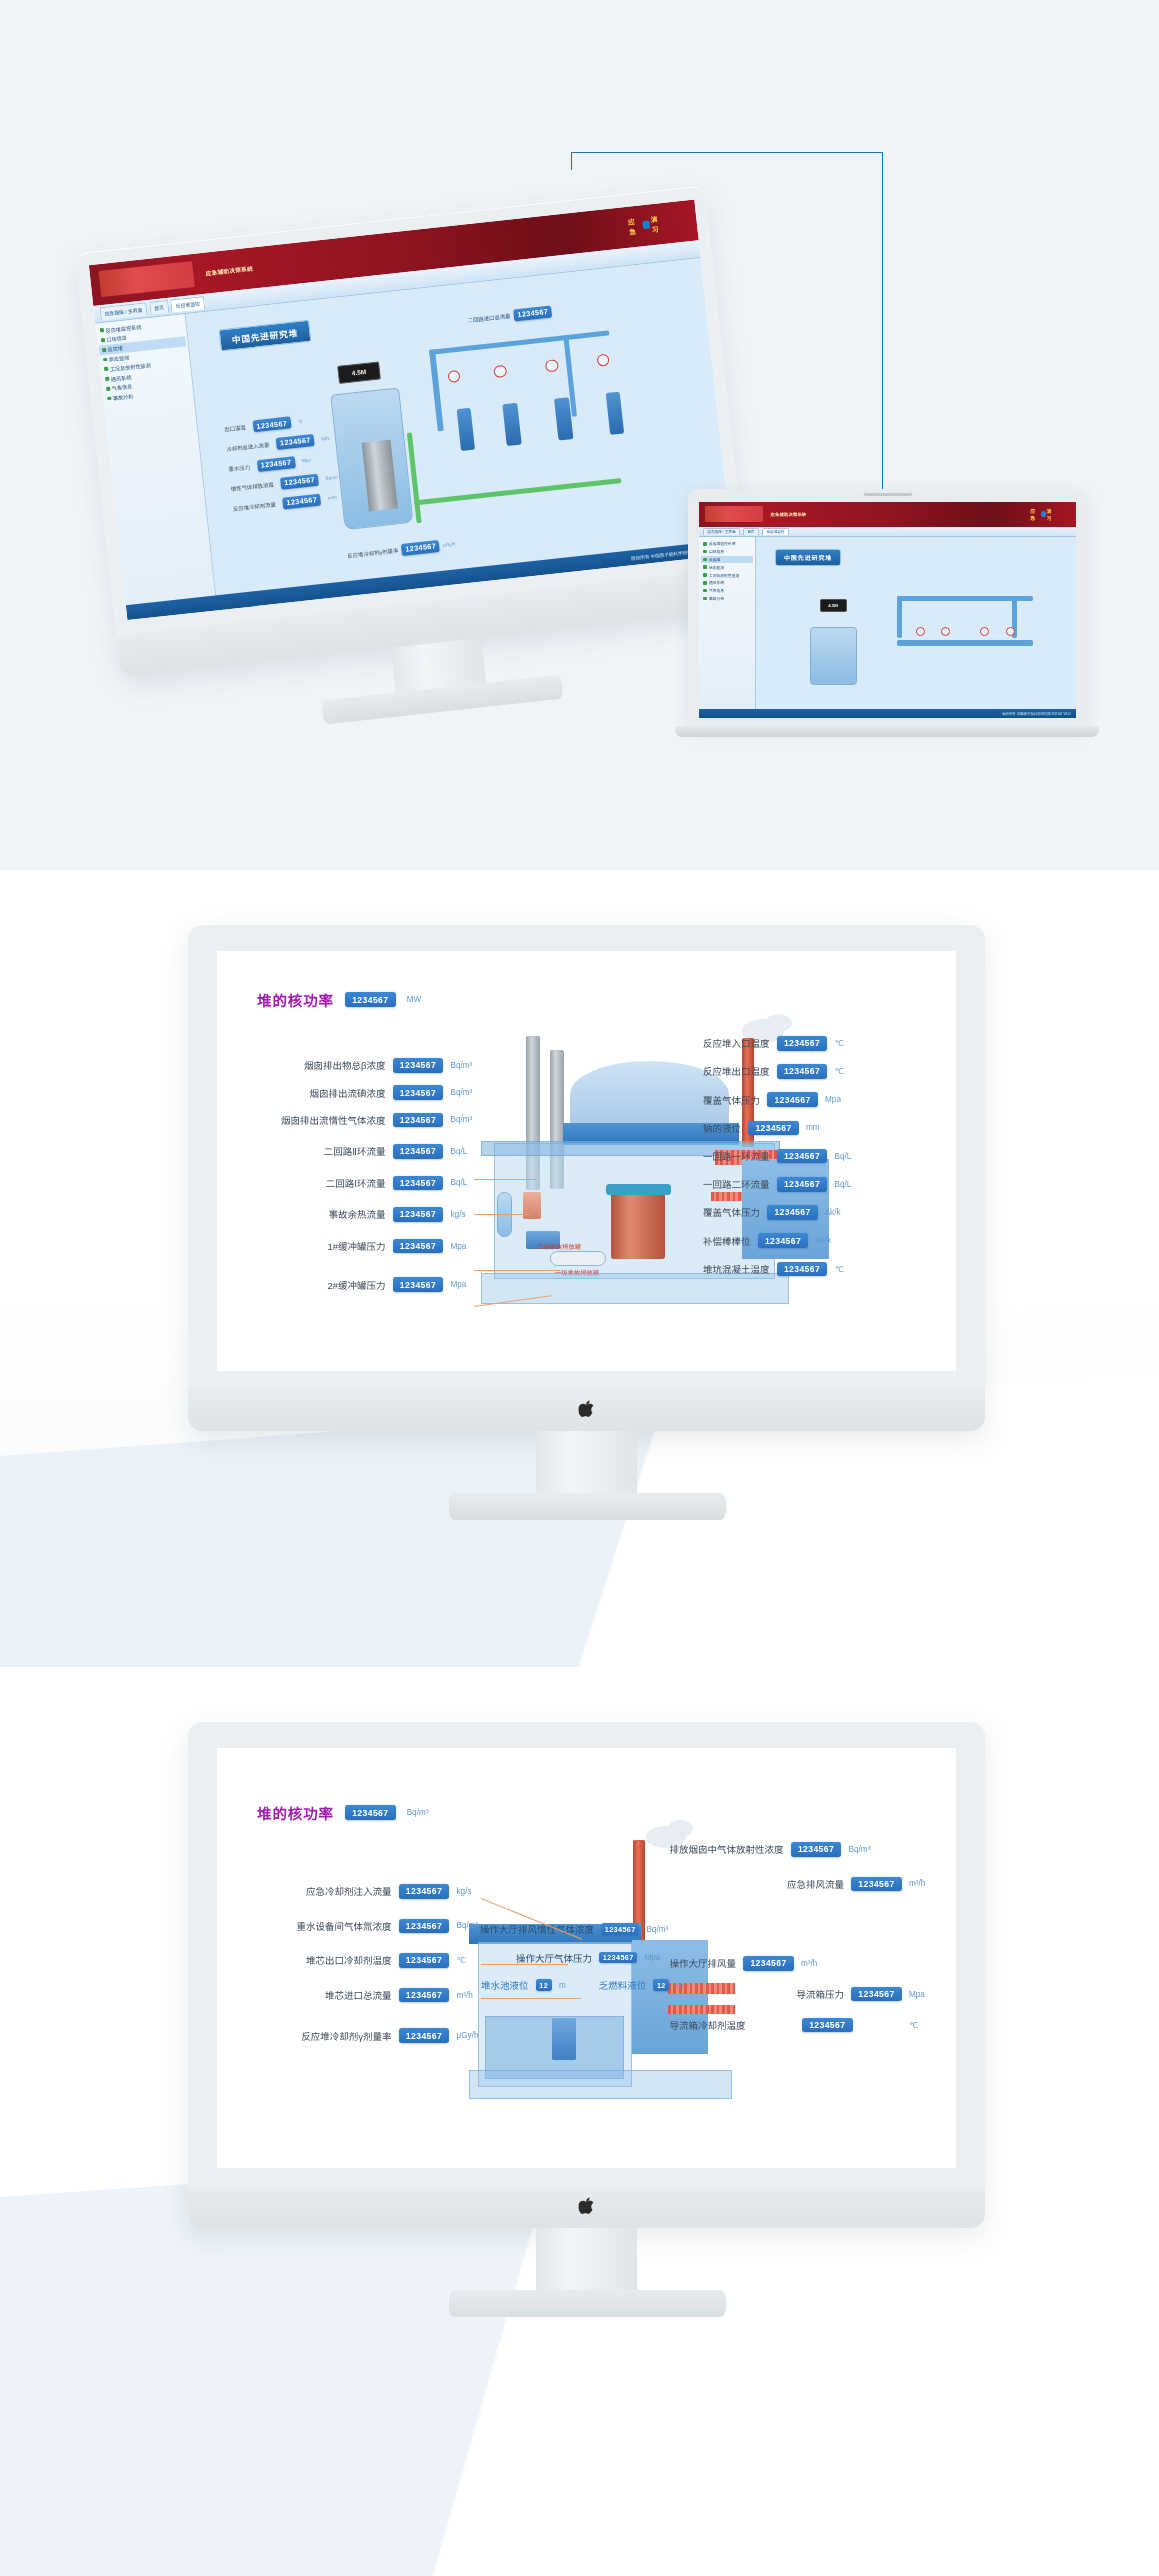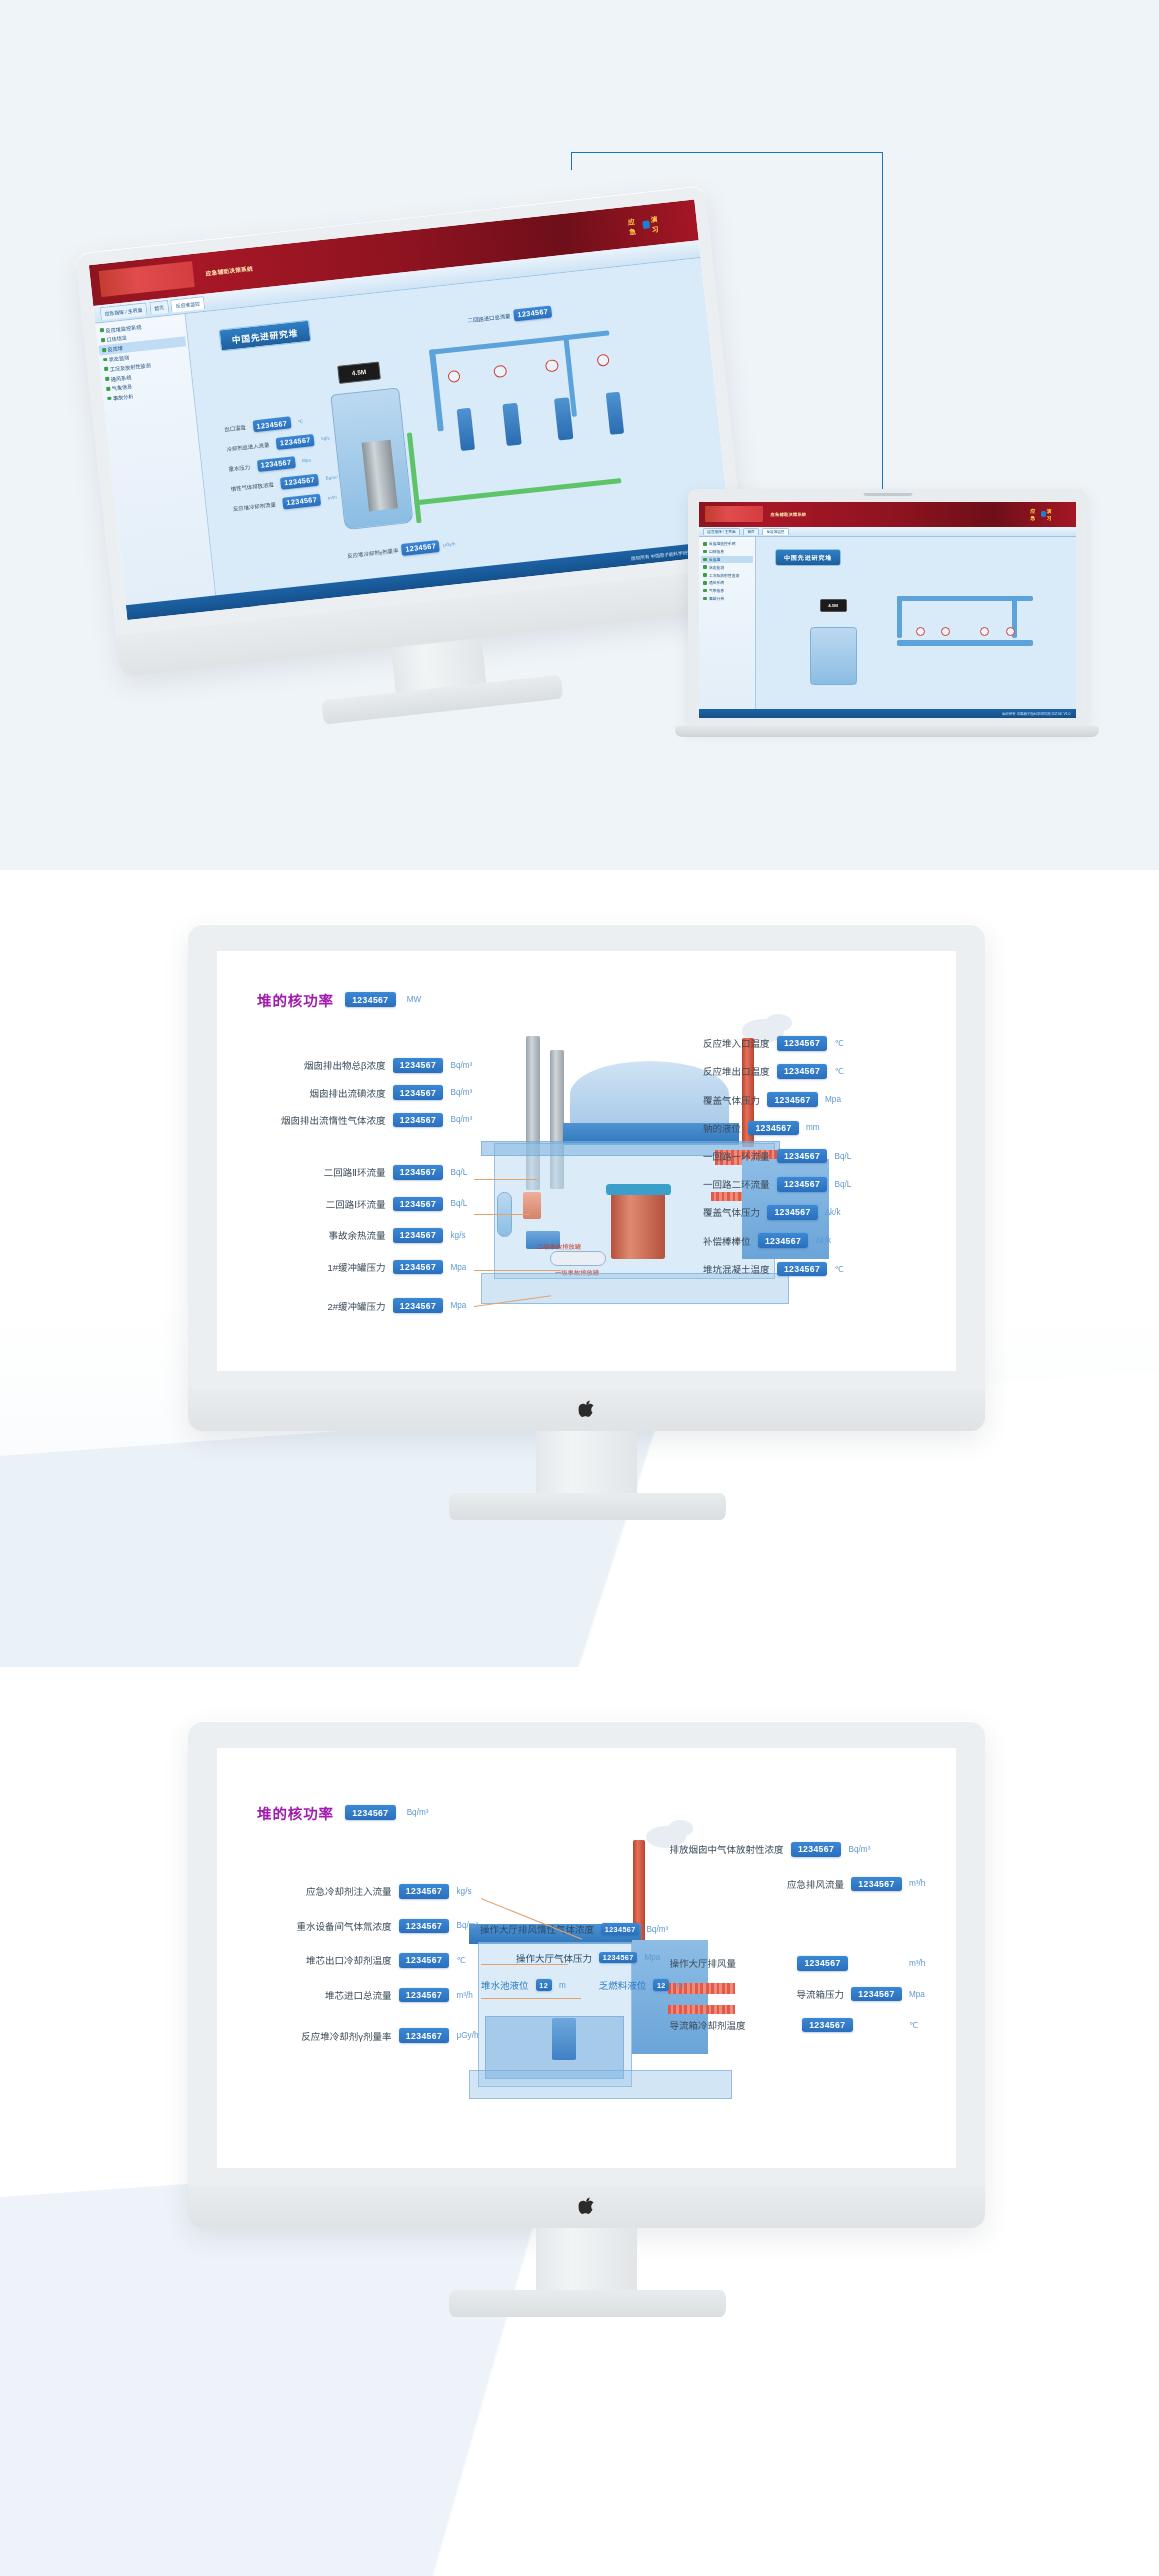--- a/index.html
+++ b/index.html
@@ -419,21 +419,21 @@
                 <span class="m-val">1234567</span>
                 <span class="m-unit">Bq/m³</span>
               </div>
             <div class="mrow l">
                 <span class="m-label">烟囱排出流惰性气体浓度</span>
                 <span class="m-val">1234567</span>
                 <span class="m-unit">Bq/m³</span>
               </div>
           </div>
 
-          <div class="rowlist" style="left:31px;top:214px;width:226px;">
+          <div class="rowlist" style="left:31px;top:193px;width:226px;">
             <div class="mrow l" style="margin-bottom:17px">
                 <span class="m-label">二回路Ⅱ环流量</span>
                 <span class="m-val">1234567</span>
                 <span class="m-unit">Bq/L</span>
               </div>
             <div class="mrow l" style="margin-bottom:17px">
                 <span class="m-label">二回路Ⅰ环流量</span>
                 <span class="m-val">1234567</span>
                 <span class="m-unit">Bq/L</span>
               </div>
@@ -580,21 +580,21 @@
                 <span class="m-unit">Bq/m³</span>
               </div>
             <div class="mrow r" style="justify-content:flex-end">
                 <span class="m-label">应急排风流量</span>
                 <span class="m-val">1234567</span>
                 <span class="m-unit">m³/h</span>
               </div>
           </div>
 
           <div class="rowlist" style="right:23.5px;top:208px;width:263px;">
-            <div class="mrow r" style="justify-content:space-between;margin-bottom:16.3px">
+            <div class="mrow r" style="justify-content:flex-start;margin-bottom:16.3px">
                 <span class="m-label">操作大厅排风量</span>
                 <span class="m-val">1234567</span>
                 <span class="m-unit">m³/h</span>
               </div>
             <div class="mrow r" style="justify-content:flex-end;margin-bottom:16.3px">
                 <span class="m-label">导流箱压力</span>
                 <span class="m-val">1234567</span>
                 <span class="m-unit">Mpa</span>
               </div>
             <div class="mrow r" style="justify-content:space-between">

